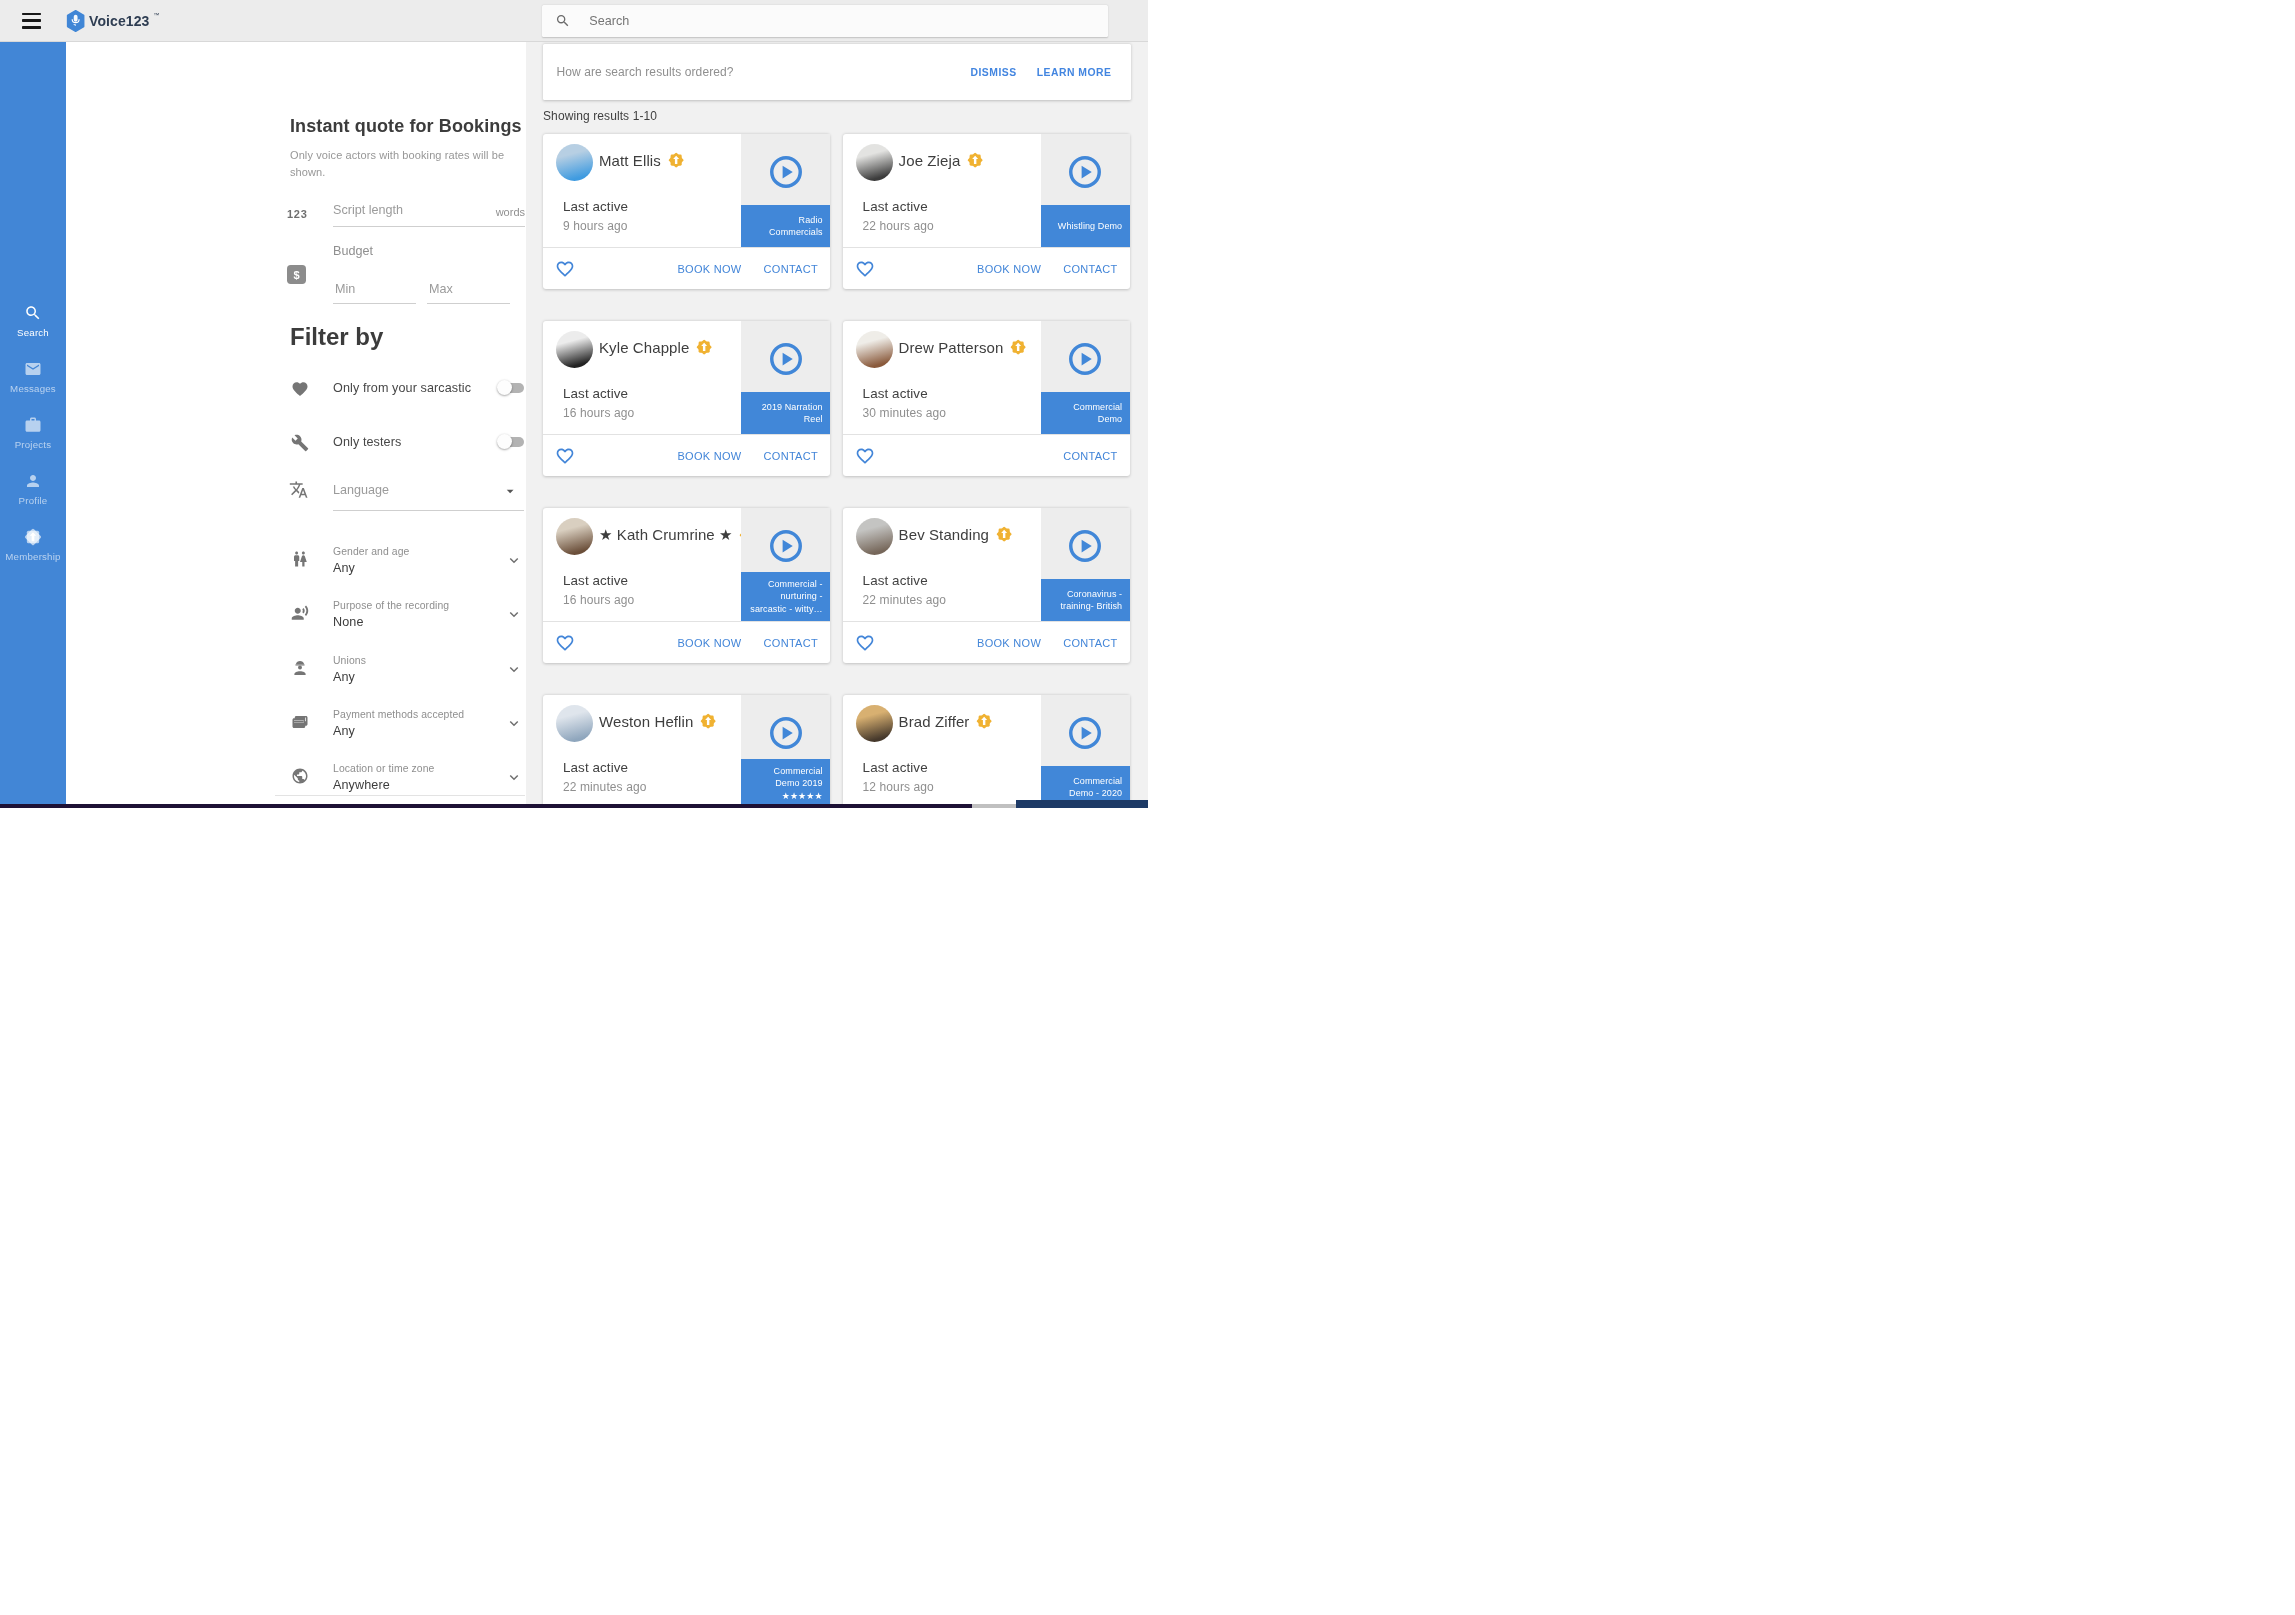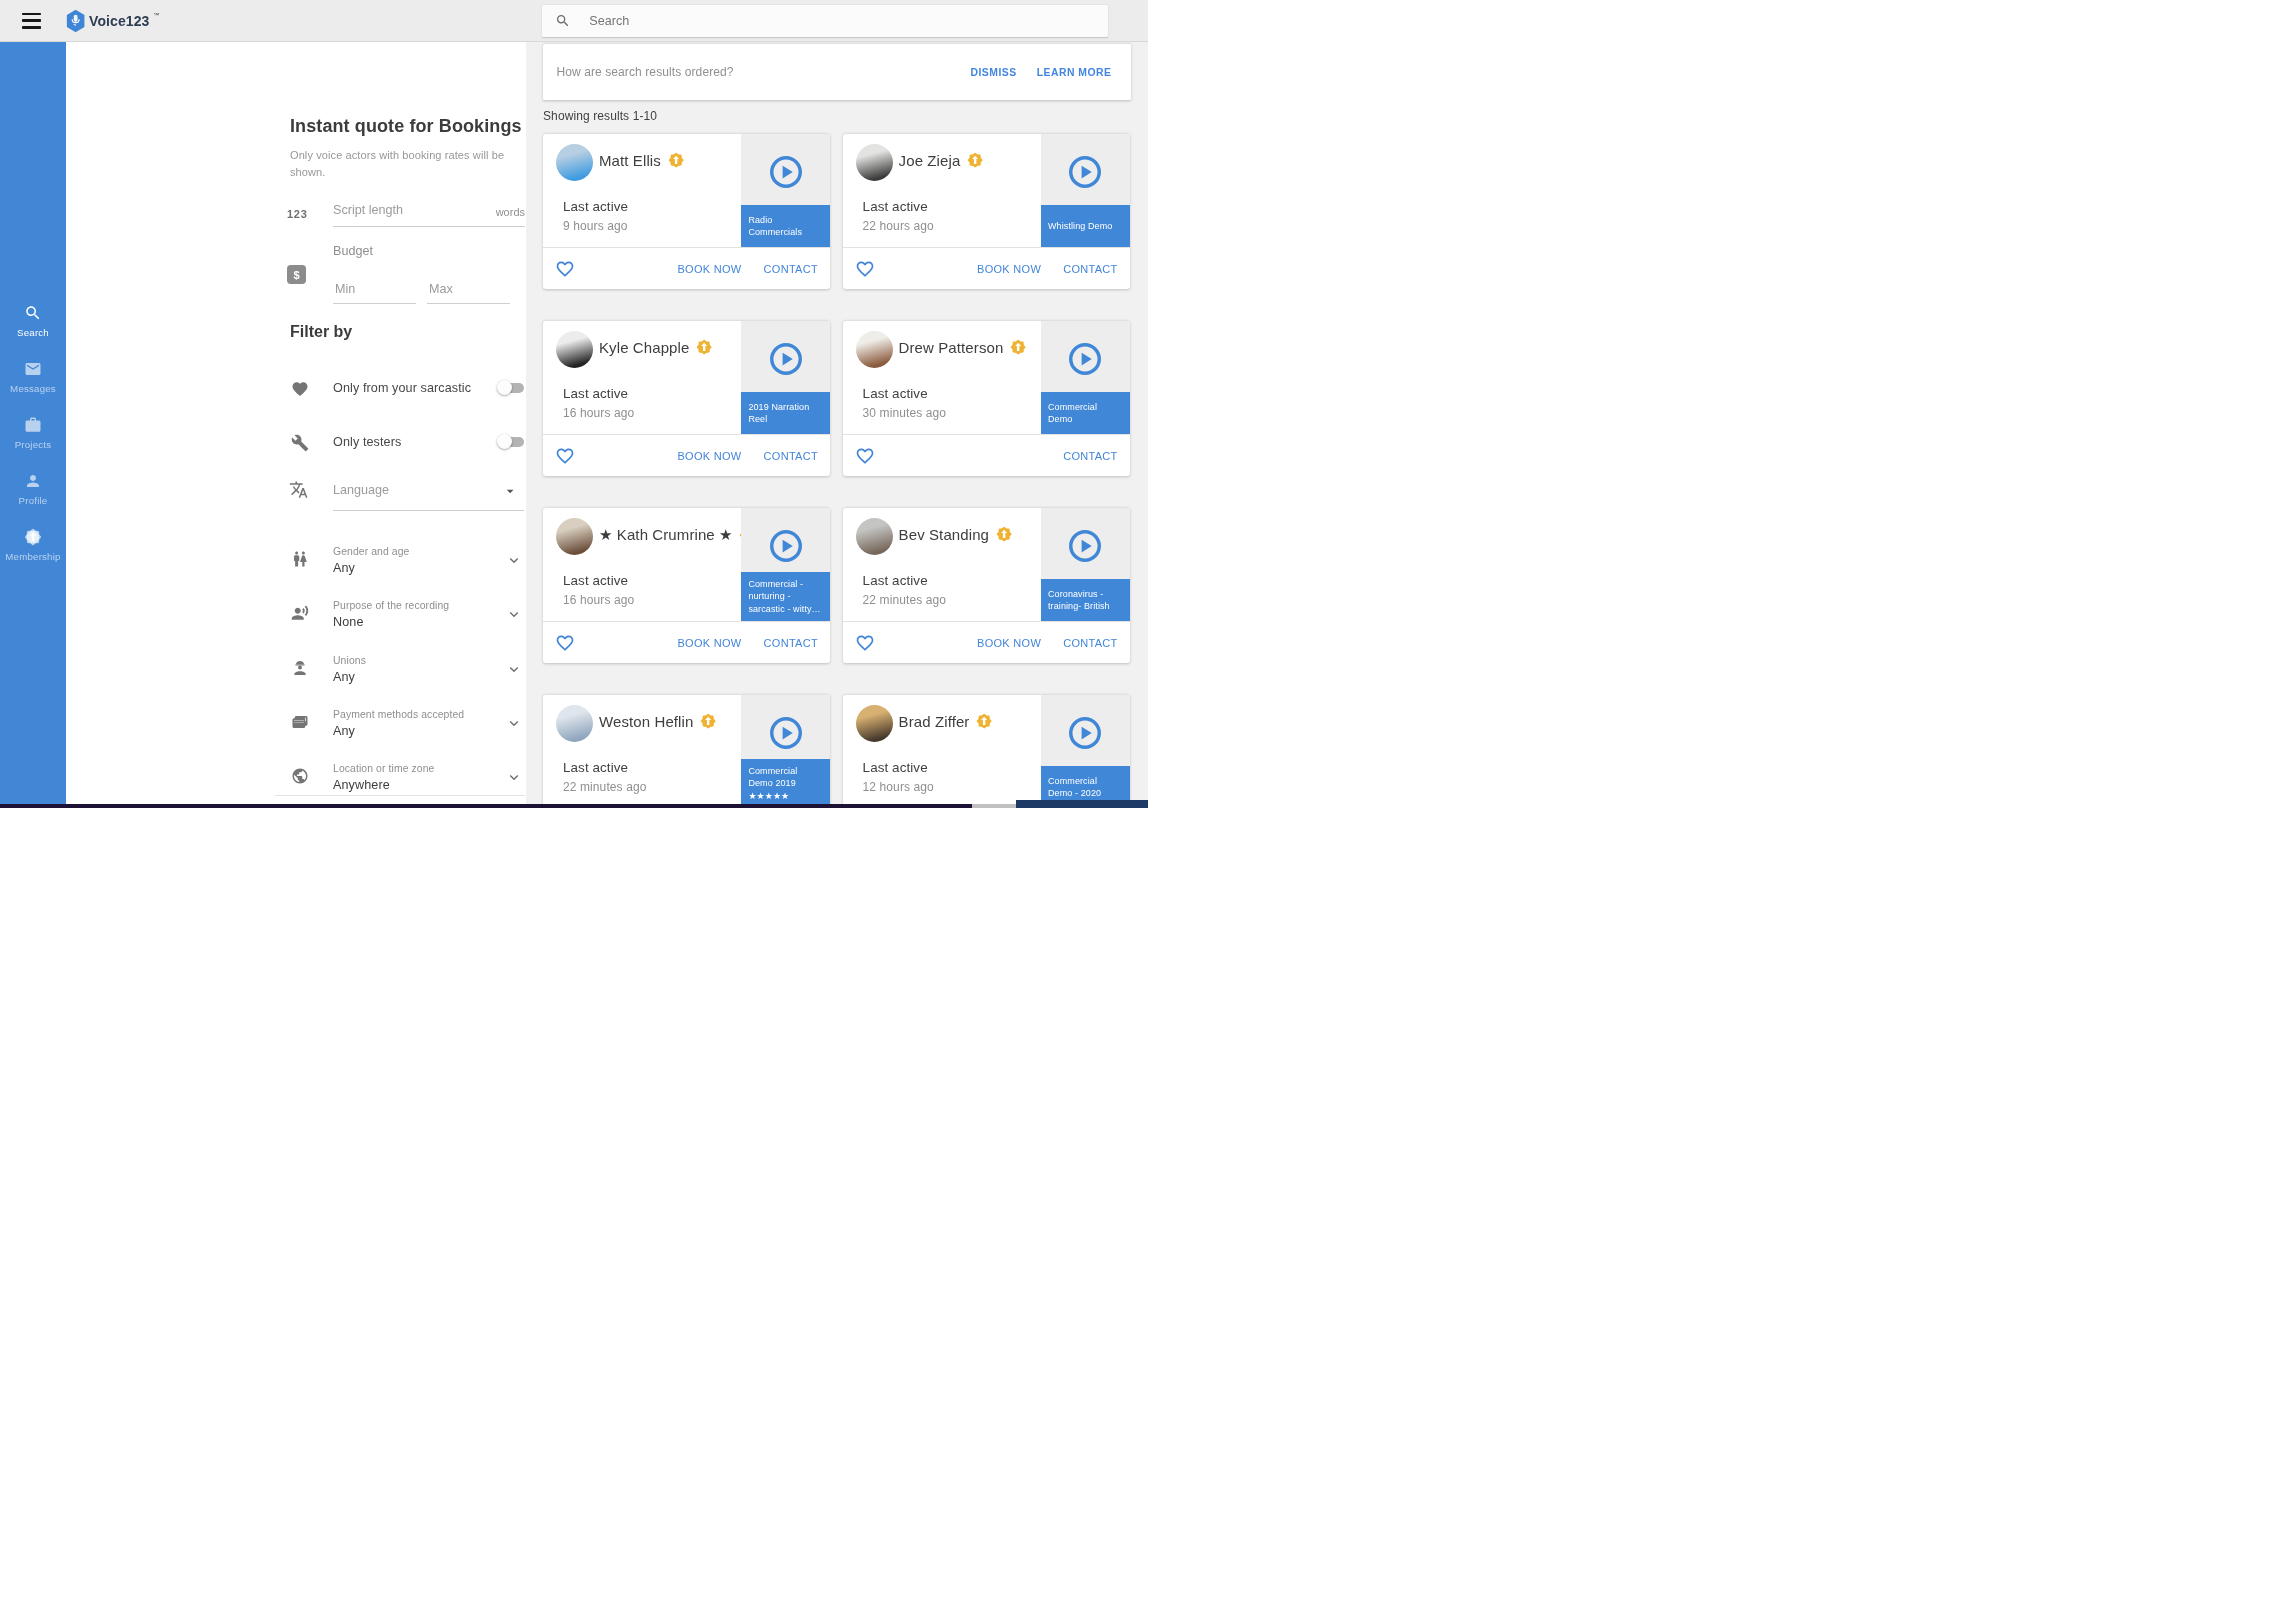--- a/index.html
+++ b/index.html
@@ -43,21 +43,21 @@
                     background:transparent;font-family:inherit;font-size:12.6px;color:#444;padding:0 39px 4.5px 0;}
   .script-row input::placeholder{color:#9b9b9b;}
   .script-row .words{position:absolute;right:0;top:6.7px;font-size:11px;color:#8f8f8f;}
   .budget-label{left:267px;top:202px;font-size:12.6px;color:#8f8f8f;}
   .dollar{left:221px;top:223px;width:19.3px;height:19.3px;background:#8c8c8c;border-radius:3.7px;color:#fff;
           font-size:11px;font-weight:bold;display:flex;align-items:center;justify-content:center;}
   .minmax{top:236px;width:83px;height:26px;}
   .minmax input{width:100%;height:100%;border:none;border-bottom:0.7px solid #cfcfcf;outline:none;
                 background:transparent;font-family:inherit;font-size:12.6px;color:#444;padding-bottom:4.5px;}
   .minmax input::placeholder{color:#9b9b9b;}
-  .f-by{left:224px;top:281px;font-size:16px;font-weight:600;color:#3c3c3c;}
+  .f-by{left:224px;top:281px;font-size:24px;font-weight:600;color:#3c3c3c;}
   .t-row{left:222px;width:236px;height:33px;}
   .t-row .t-icon{position:absolute;left:3px;top:7.4px;}
   .t-row .t-label{position:absolute;left:45px;top:8.2px;font-size:12.6px;color:#474747;letter-spacing:0.1px;}
   .toggle{position:absolute;right:0;top:7.4px;width:27.5px;height:15px;cursor:pointer;}
   .toggle .track{position:absolute;left:2.2px;top:2.2px;width:25px;height:10.4px;border-radius:5.2px;background:#b3b3b3;}
   .toggle .knob{position:absolute;left:0;top:0;width:15px;height:15px;border-radius:50%;background:#fdfdfd;
                 box-shadow:0 0.7px 2.2px rgba(0,0,0,.4);}
   .lang-row{left:222px;top:435px;width:236px;height:34px;}
   .lang-row .t-icon{position:absolute;left:0.7px;top:3px;}
   .lang-row .lang-text{position:absolute;left:45px;top:6px;font-size:12.6px;color:#9b9b9b;}
@@ -77,21 +77,21 @@
   #banner .question{margin-left:13.4px;font-size:12px;color:#8f8f8f;letter-spacing:0.1px;flex:1;}
   .banner-btn{border:none;background:none;cursor:pointer;font-family:inherit;font-size:10.4px;font-weight:700;
               color:#4285e0;letter-spacing:0.5px;padding:6px 4.5px;}
   #banner .dismiss{margin-right:11px;}
   #banner .learn{margin-right:15px;}
   #showing{position:absolute;left:17px;top:67px;font-size:12px;color:#3f3f3f;letter-spacing:0.1px;}
   #grid{position:absolute;left:17px;top:92px;width:588px;display:grid;
         grid-template-columns:287px 287px;column-gap:12.6px;row-gap:32px;}
   .card{position:relative;width:287px;height:155px;background:#fff;border-radius:3px;
         box-shadow:0 0.7px 3px rgba(0,0,0,.2);}
-  .card-main{position:relative;height:113px;}
+  .card-main{position:relative;height:113px;text-align:right;}
   .avatar{position:absolute;left:13.4px;top:10.4px;width:37px;height:37px;border-radius:50%;}
   .name-row{position:absolute;left:56px;top:18px;display:flex;align-items:center;gap:6.7px;}
   .name{font-size:15px;color:#3e3e3e;letter-spacing:0.1px;white-space:nowrap;}
   .last-active{position:absolute;left:20px;top:65px;font-size:13.4px;color:#414141;letter-spacing:0.1px;}
   .time{position:absolute;left:20px;top:85px;font-size:12px;color:#8f8f8f;letter-spacing:0.1px;}
   .play-col{position:absolute;right:0;top:0;width:89px;height:113px;background:#ededed;}
   .play-btn{position:absolute;left:50%;top:20px;transform:translateX(-50%);width:36px;height:36px;
             border:none;background:none;padding:0;cursor:pointer;}
   .demo{position:absolute;left:0;right:0;bottom:0;min-height:42px;background:#4187d8;color:#fff;
         font-size:9px;line-height:12.3px;letter-spacing:0.1px;padding:6px 7.4px;display:flex;

